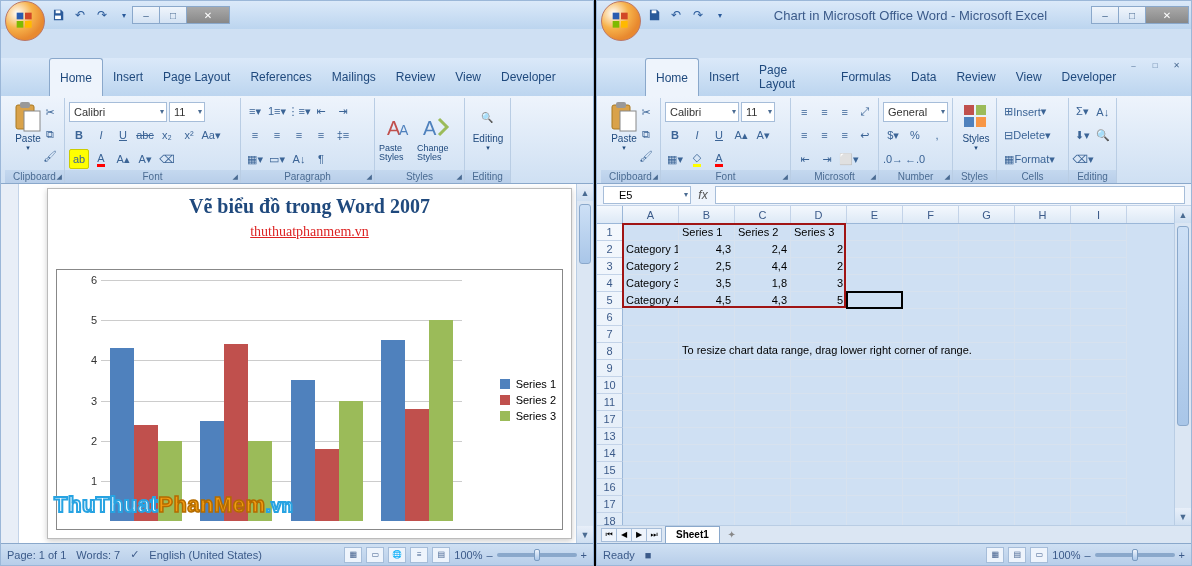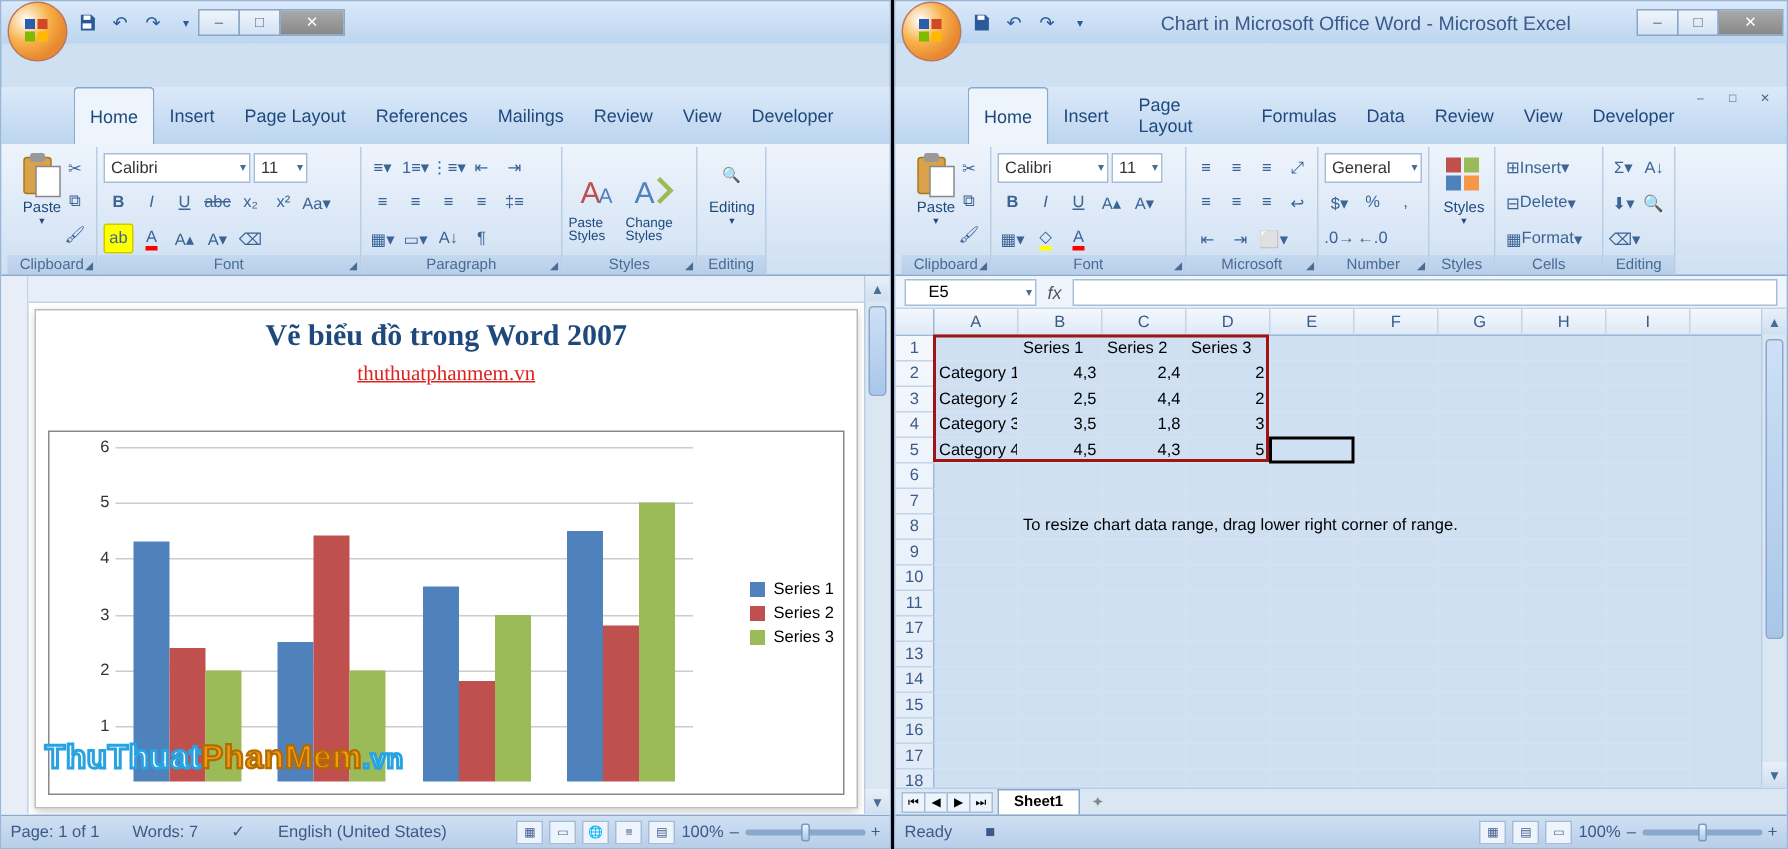--- a/index.html
+++ b/index.html
@@ -37,21 +37,21 @@
   .rows { display:flex; flex-direction:column; justify-content:space-around; height:72px; }
   .row { display:flex; align-items:center; gap:2px; height:22px; }
   .rbtn { width:20px; height:20px; display:flex; align-items:center; justify-content:center; color:#3b6496; font-size:11px; border:1px solid transparent; border-radius:2px; }
   .combo { height:20px; background:#fff; border:1px solid #a6bdd9; font-size:11px; display:flex; align-items:center; padding:0 14px 0 4px; position:relative; color:#333; }
   .combo::after { content:"▾"; position:absolute; right:2px; font-size:8px; color:#4a6b92; }
 
   
   .docarea { flex:1; background:#fff; display:flex; position:relative; overflow:hidden; }
   .ruler-v { width:18px; background:#e8eef7; border-right:1px solid #c3d3e8; }
   .ruler-h { height:18px; background:#e8eef7; border-bottom:1px solid #c3d3e8; }
-  .doc-scroll { flex:1; display:flex; flex-direction:column; position:relative; }
+  .doc-scroll { flex:1; display:flex; flex-direction:row; position:relative;margin-left:24px; }
   .page { flex:1; background:#fff; border:1px solid #bbb; margin:4px; box-shadow:0 2px 6px rgba(0,0,0,.2); position:relative; overflow:hidden; }
   .doc-title { text-align:center; font-family:"Times New Roman", serif; font-size:20px; color:#1f497d; font-weight:bold; margin-top:6px; }
   .doc-link { text-align:center; font-family:"Times New Roman", serif; font-size:14px; color:#d22; text-decoration:underline; margin-top:6px; }
 
   .scrollbar-v { width:17px; background:#dbe6f3; border-left:1px solid #b9cde4; position:relative; }
   .scrollbar-v .thumb { position:absolute; left:2px; right:2px; top:20px; height:60px; background:linear-gradient(#cde0f6,#a9c6e8); border:1px solid #8aa8cb; border-radius:3px; }
   .scroll-up, .scroll-down { position:absolute; left:0; right:0; height:17px; display:flex; align-items:center; justify-content:center; font-size:9px; color:#4a6b92; background:linear-gradient(#e8eff9,#cfdff1); }
   .scroll-up { top:0; } .scroll-down{ bottom:0; }
 
   
@@ -61,21 +61,21 @@
   .axis { position:absolute; font-size:11px; color:#333; }
   .ylab { right:100%; width:20px; text-align:right; padding-right:4px; transform:translateY(-50%); }
   .bars-wrap { position:absolute; left:0; right:0; bottom:0; top:0; display:flex; }
   .cat-slot { flex:1; display:flex; align-items:flex-end; justify-content:center; gap:0; }
   .bar { width:24px; }
   .legend { position:absolute; right:6px; top:50%; transform:translateY(-50%); font-size:11px; }
   .legend-item { display:flex; align-items:center; gap:6px; margin:4px 0; }
   .swatch { width:10px; height:10px; }
 
   
-  .statusbar { height:22px; background:linear-gradient(#cfe0f3,#b8cee9); border-top:1px solid #8aa8cb; display:flex; align-items:center; font-size:11px; color:#3b5a89; padding:0 6px; gap:22px; }
+  .statusbar { height:22px; background:linear-gradient(#cfe0f3,#b8cee9); border-top:1px solid #8aa8cb; display:flex; align-items:center; font-size:11px; color:#3b5a89; padding:0 6px; gap:10px; }
   .statusbar .zoom { margin-left:auto; display:flex; align-items:center; gap:4px; }
   .slider { width:80px; height:4px; background:#8aa8cb; position:relative; border-radius:2px; }
   .slider .knob { width:6px; height:12px; background:linear-gradient(#eef4fc,#a9c6e8); border:1px solid #7a9bc0; position:absolute; left:50%; top:-4px; transform:translateX(-50%); border-radius:2px; }
   .viewbtn { width:18px; height:16px; border:1px solid #a6bdd9; background:#eef4fc; display:flex; align-items:center; justify-content:center; font-size:8px; }
 
   
   .watermark { position:absolute; left:6px; bottom:20px; font-family:Arial,sans-serif; font-weight:900; font-size:22px; letter-spacing:.5px; }
   .watermark .a{ color:#fff; -webkit-text-stroke:2px #27a3e2; }
   .watermark .b{ color:#f39c12; -webkit-text-stroke:1.5px #b36b00; }
   .watermark .c{ color:#fff; -webkit-text-stroke:2px #27a3e2; font-size:18px; }

